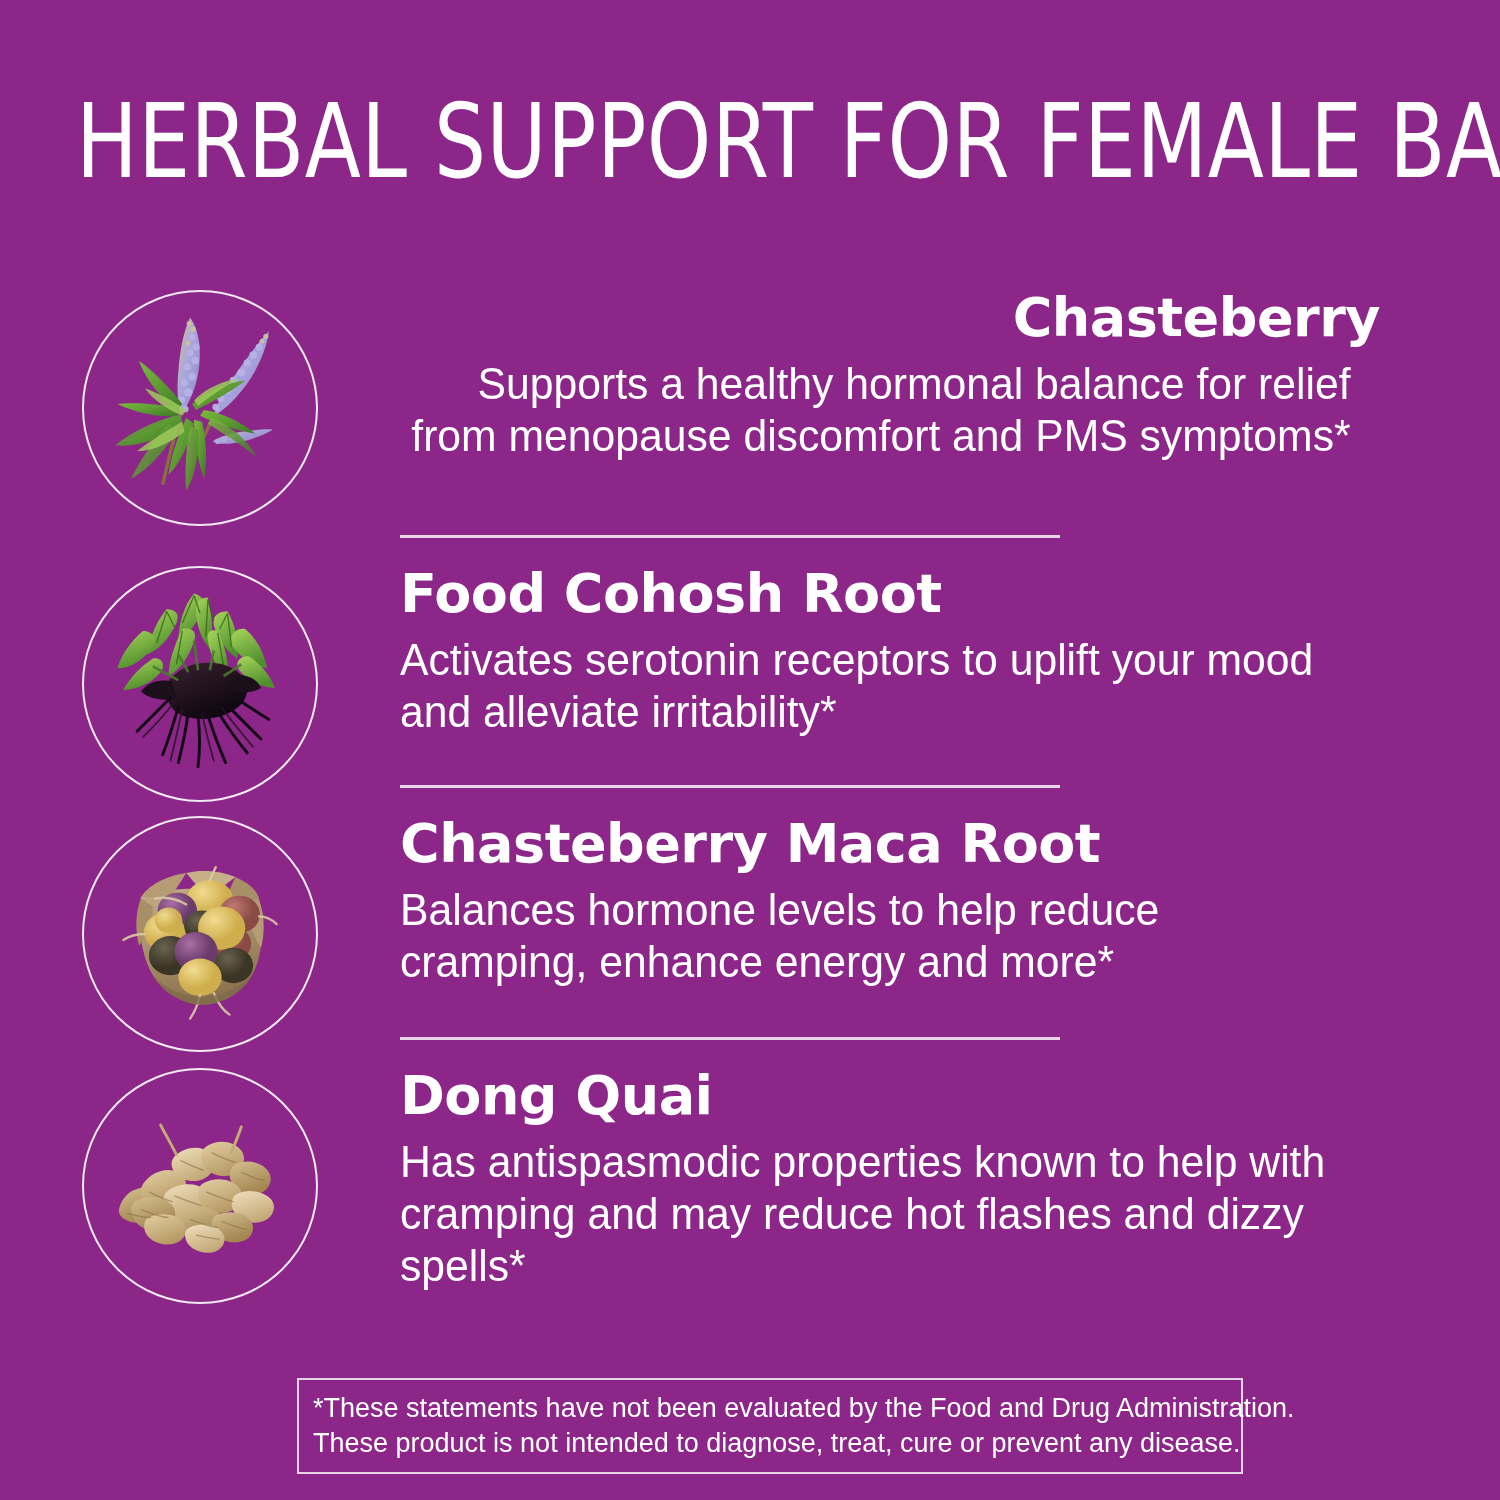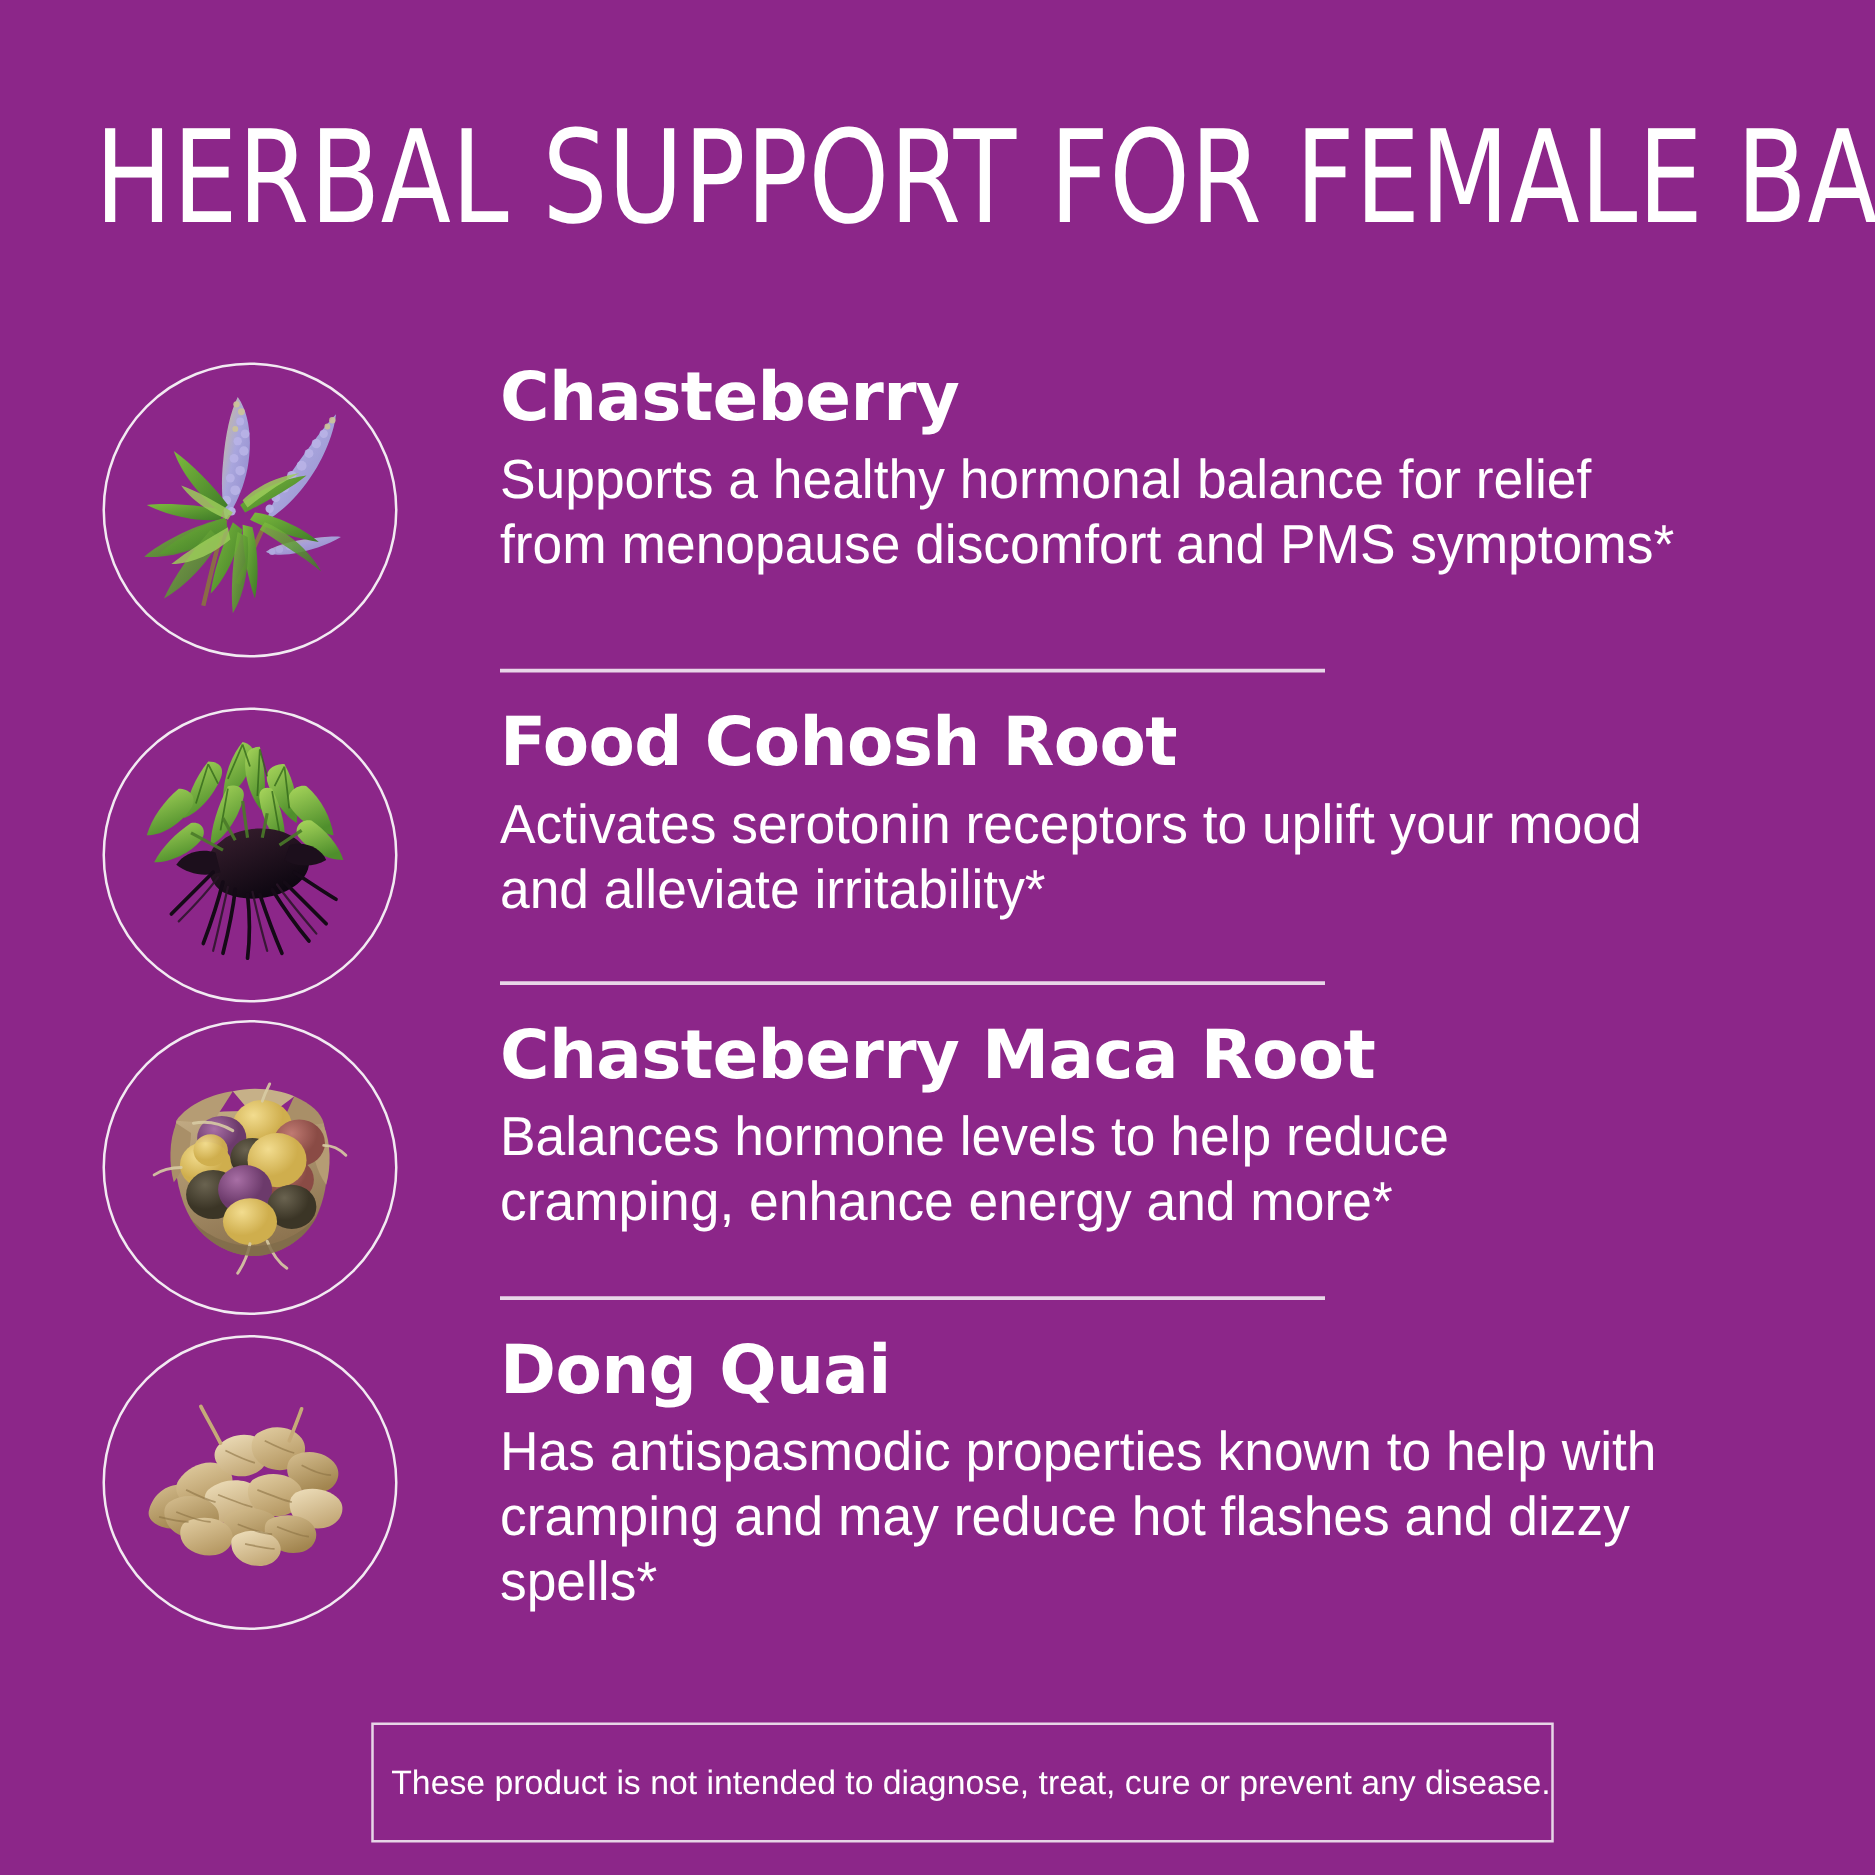--- a/index.html
+++ b/index.html
@@ -44,21 +44,21 @@
     left: 0;
     top: 272px;
     width: 1500px;
   }
   .row {
     position: relative;
     display: flex;
     align-items: flex-start;
     width: 1500px;
   }
-  .row-0 { height: 276px; }
+  .row-0 { height: 276px; text-align: right; }
   .row-1 { height: 250px; }
   .row-2 { height: 252px; }
   .row-3 { height: 280px; }
 
   .thumb-wrap {
     position: relative;
     width: 400px;
     flex: 0 0 400px;
     display: flex;
     justify-content: center;
@@ -444,16 +444,17 @@
       </div>
       <div class="textcol">
         <div class="herb-title">Dong Quai</div>
         <div class="herb-desc">Has antispasmodic properties known to help with cramping and may reduce hot flashes and dizzy spells*</div>
       </div>
     </div>
 
   </div>
 
   <div class="disclaimer">
+    <p>*These statements have not been evaluated by the Food and Drug Administration.</p>
     <p>These product is not intended to diagnose, treat, cure or prevent any disease.</p>
   </div>
 
 </div>
 
 </body></html>

